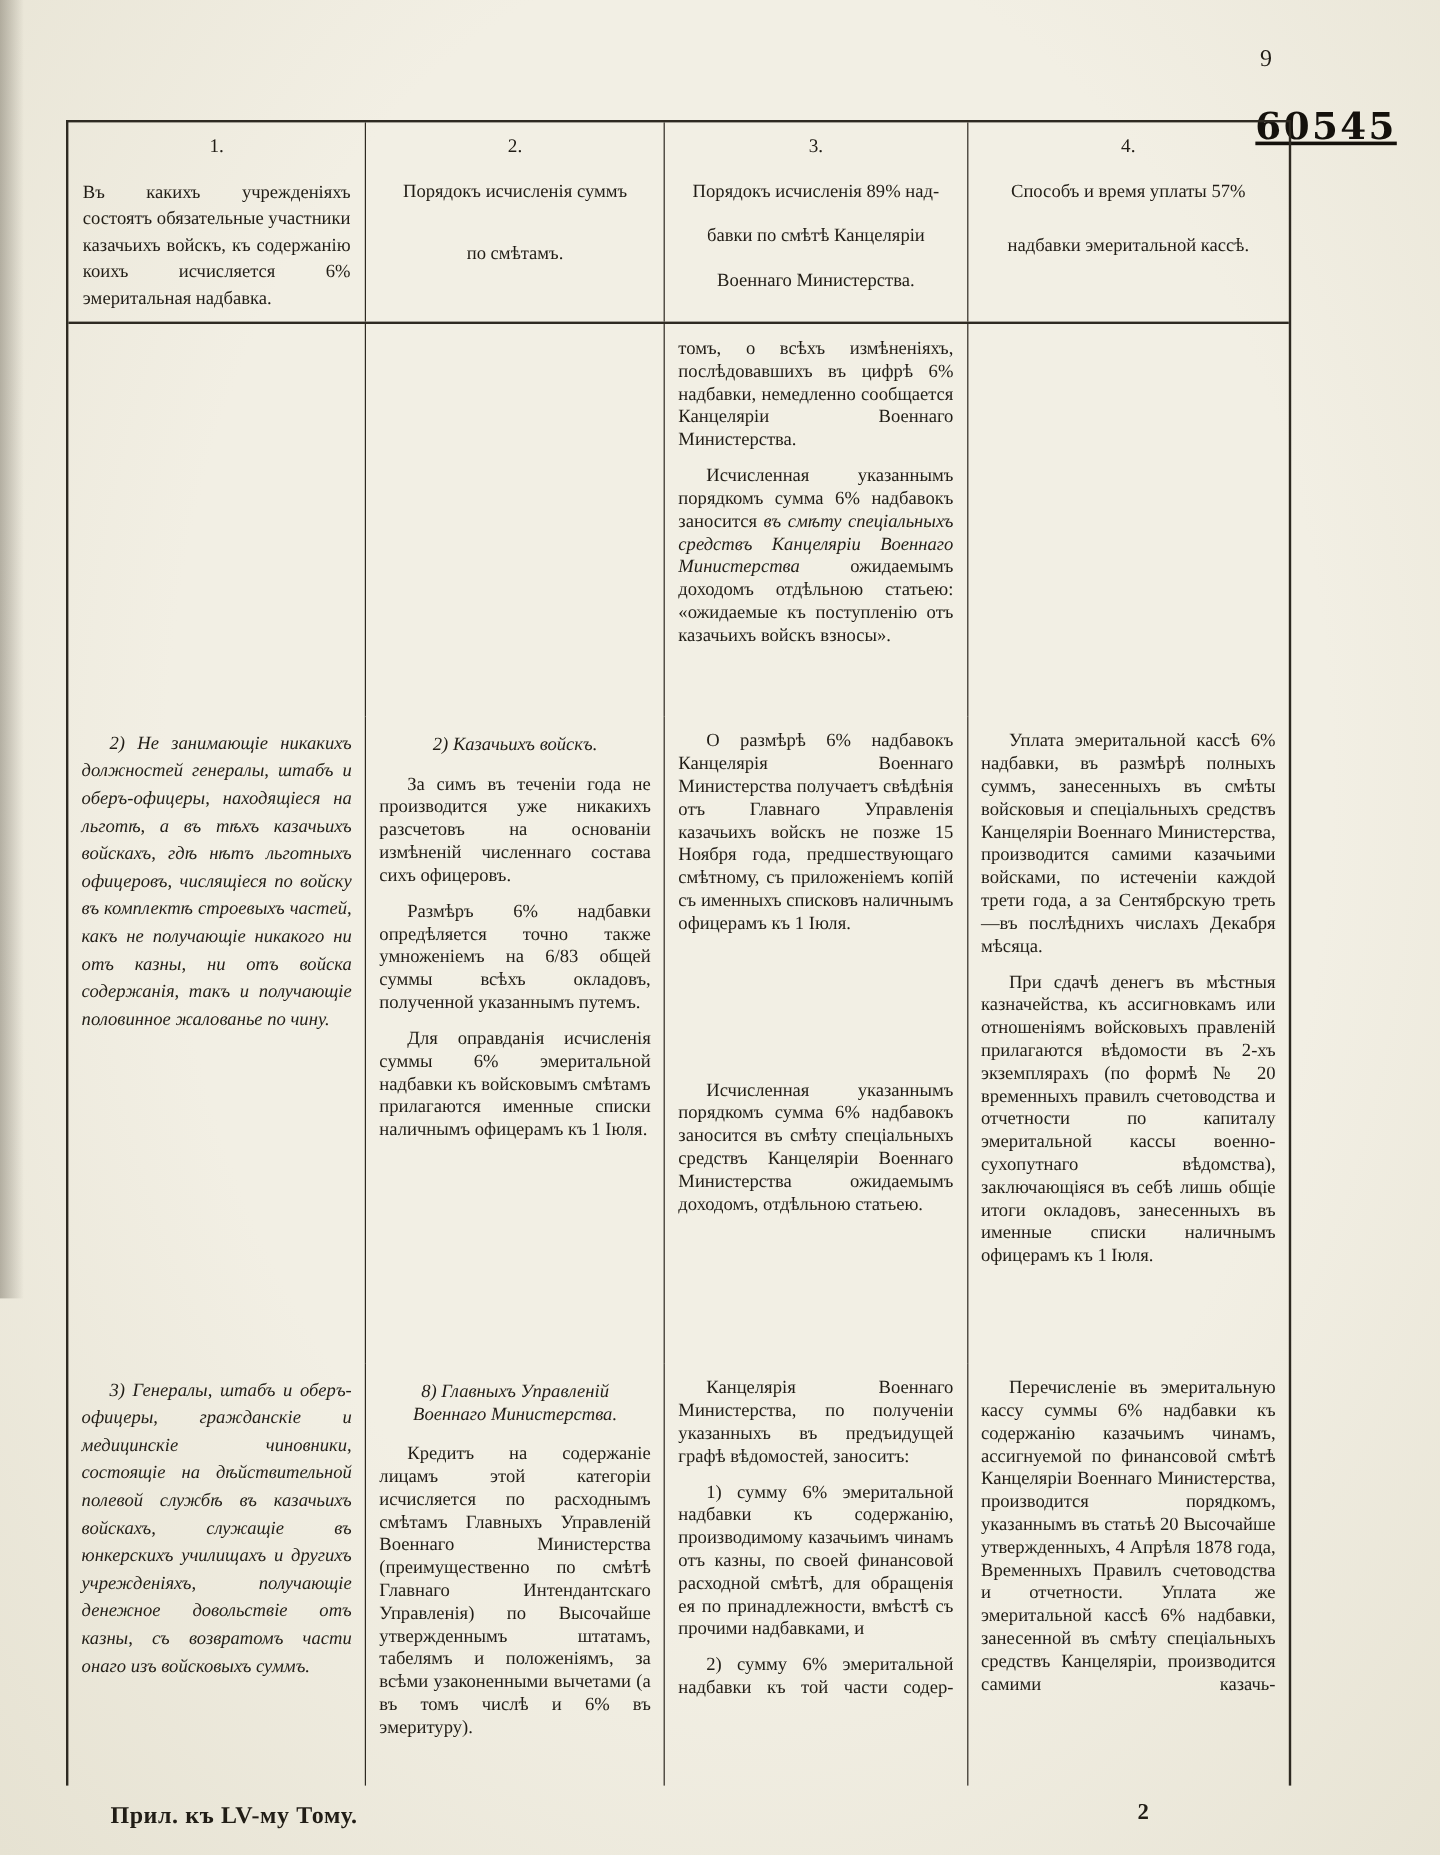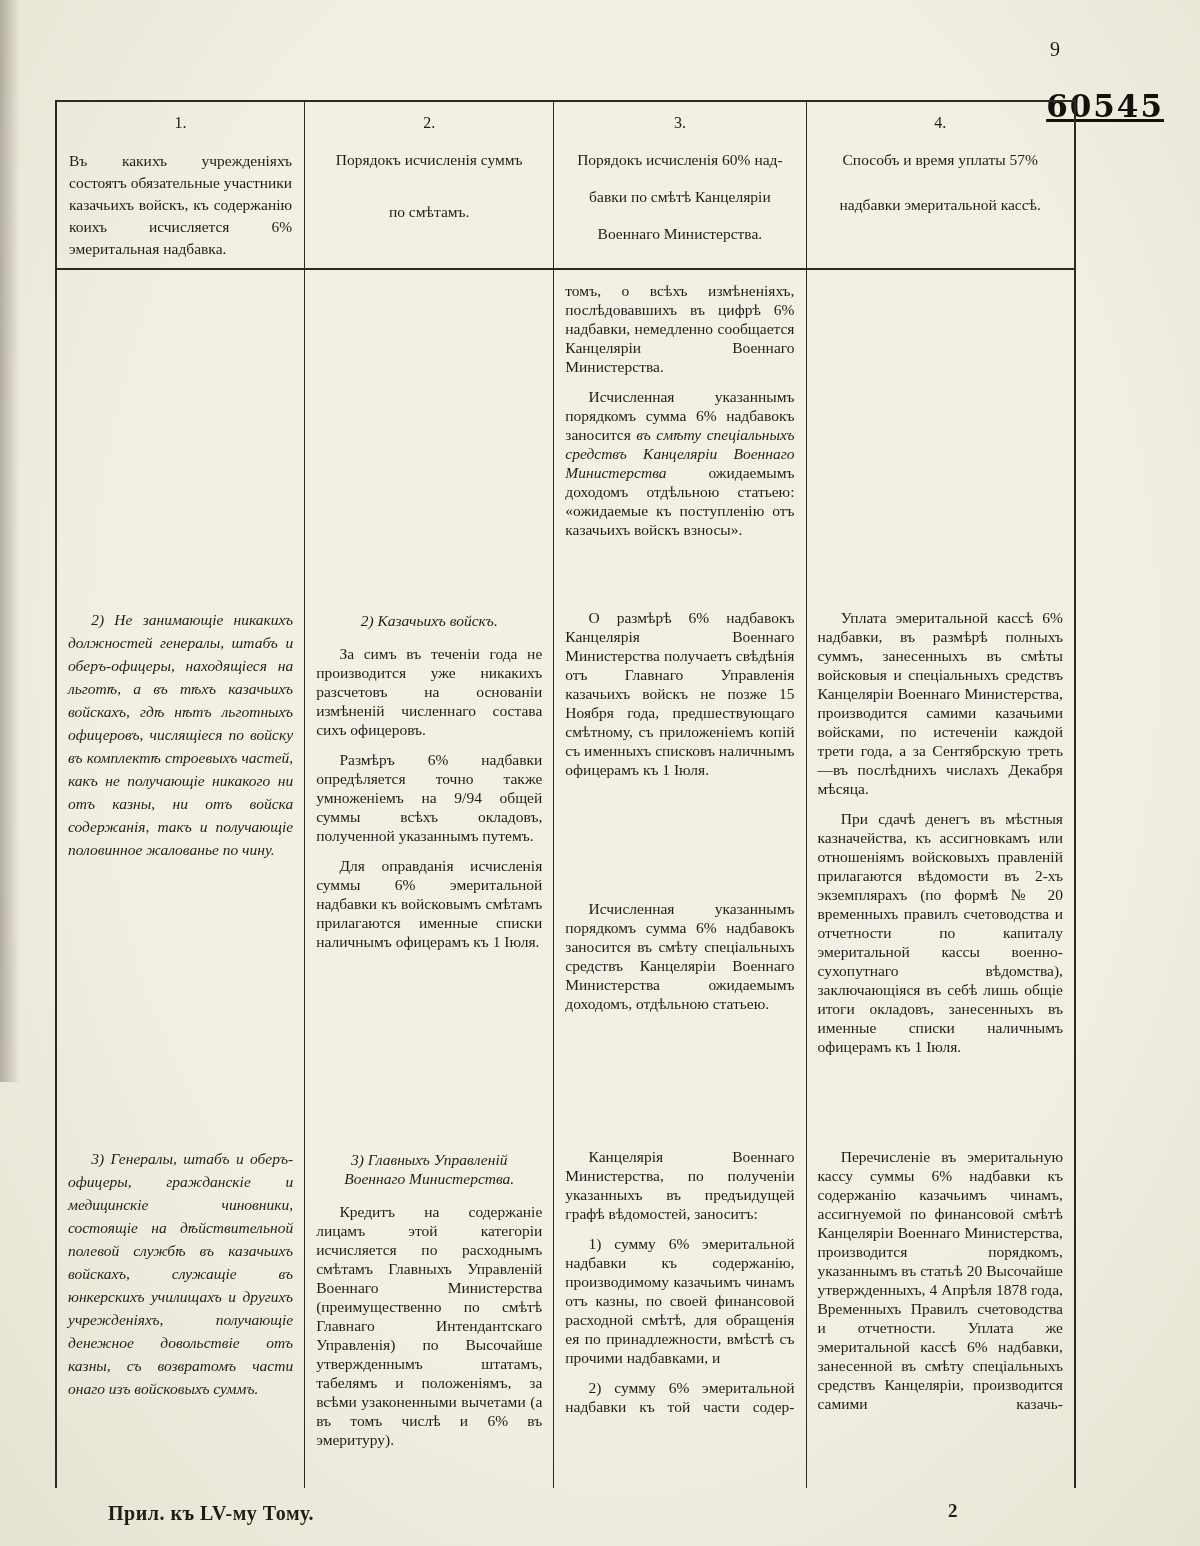--- a/index.html
+++ b/index.html
@@ -58,21 +58,21 @@
   }
   .cell.c4 { border-right:none; }
   .cell.c1 { font-style:italic; line-height:23px; }
   .p { text-align:justify; text-indent:1.5em; margin:0 0 11px; }
   .p.noind { text-indent:0; }
   .p.gap-top { margin-top:120px; }
   .p.cont { text-align-last:justify; }
   .cell-heading { font-style:italic; text-align:center; text-indent:0; margin:3px 4px 14px; }
   .it { font-style:italic; }
   .footer-left {
-    position:absolute; left:108px; top:1502px;
+    position:absolute; left:92px; top:1502px;
     font-size:20px; font-weight:bold; letter-spacing:0.5px;
   }
   .footer-right {
     position:absolute; left:948px; top:1500px; font-size:19px; font-weight:bold;
   }
 </style>
 </head>
 <body>
 
 <div class="page">
@@ -87,21 +87,21 @@
         <div class="hdr-num" style="text-align:center;">1.</div>
         <div class="hdr-text">Въ какихъ учрежденіяхъ состоятъ обязательные участники казачьихъ войскъ, къ содержанію коихъ исчисляется 6% эмеритальная надбавка.</div>
       </div>
       <div class="hdr-cell c2">
         <div class="hdr-num">2.</div>
         <div class="hdr-line">Порядокъ исчисленія суммъ</div>
         <div class="hdr-line">по смѣтамъ.</div>
       </div>
       <div class="hdr-cell c3">
         <div class="hdr-num">3.</div>
-        <div class="hdr-line">Порядокъ исчисленія 60% над-</div>
+        <div class="hdr-line">Порядокъ исчисленія 89% над-</div>
         <div class="hdr-line">бавки по смѣтѣ Канцеляріи</div>
         <div class="hdr-line">Военнаго Министерства.</div>
       </div>
       <div class="hdr-cell c4">
         <div class="hdr-num">4.</div>
         <div class="hdr-line">Способъ и время уплаты 57%</div>
         <div class="hdr-line">надбавки эмеритальной кассѣ.</div>
       </div>
     </div>
 
@@ -114,37 +114,37 @@
         <p class="p"><span>Исчисленная указаннымъ порядкомъ сумма 6% надбавокъ заносится </span><span class="it">въ смѣту спеціальныхъ средствъ Канцеляріи Военнаго Министерства</span><span> ожидаемымъ доходомъ отдѣльною статьею: «ожидаемые къ поступленію отъ казачьихъ войскъ взносы».</span></p>
       </div>
       <div class="cell c4"></div>
 
       <div class="cell c1">
         <p class="p">2) Не занимающіе никакихъ должностей генералы, штабъ и оберъ-офицеры, находящіеся на льготѣ, а въ тѣхъ казачьихъ войскахъ, гдѣ нѣтъ льготныхъ офицеровъ, числящіеся по войску въ комплектѣ строевыхъ частей, какъ не получающіе никакого ни отъ казны, ни отъ войска содержанія, такъ и получающіе половинное жалованье по чину.</p>
       </div>
       <div class="cell c2">
         <div class="cell-heading">2) Казачьихъ войскъ.</div>
         <p class="p">За симъ въ теченіи года не производится уже никакихъ разсчетовъ на основаніи измѣненій численнаго состава сихъ офицеровъ.</p>
-        <p class="p">Размѣръ 6% надбавки опредѣляется точно также умноженіемъ на 9/94 общей суммы всѣхъ окладовъ, полученной указаннымъ путемъ.</p>
+        <p class="p">Размѣръ 6% надбавки опредѣляется точно также умноженіемъ на 6/83 общей суммы всѣхъ окладовъ, полученной указаннымъ путемъ.</p>
         <p class="p">Для оправданія исчисленія суммы 6% эмеритальной надбавки къ войсковымъ смѣтамъ прилагаются именные списки наличнымъ офицерамъ къ 1 Іюля.</p>
       </div>
       <div class="cell c3">
         <p class="p">О размѣрѣ 6% надбавокъ Канцелярія Военнаго Министерства получаетъ свѣдѣнія отъ Главнаго Управленія казачьихъ войскъ не позже 15 Ноября года, предшествующаго смѣтному, съ приложеніемъ копій съ именныхъ списковъ наличнымъ офицерамъ къ 1 Іюля.</p>
         <p class="p gap-top">Исчисленная указаннымъ порядкомъ сумма 6% надбавокъ заносится въ смѣту спеціальныхъ средствъ Канцеляріи Военнаго Министерства ожидаемымъ доходомъ, отдѣльною статьею.</p>
       </div>
       <div class="cell c4">
         <p class="p">Уплата эмеритальной кассѣ 6% надбавки, въ размѣрѣ полныхъ суммъ, занесенныхъ въ смѣты войсковыя и спеціальныхъ средствъ Канцеляріи Военнаго Министерства, производится самими казачьими войсками, по истеченіи каждой трети года, а за Сентябрскую треть—въ послѣднихъ числахъ Декабря мѣсяца.</p>
         <p class="p">При сдачѣ денегъ въ мѣстныя казначейства, къ ассигновкамъ или отношеніямъ войсковыхъ правленій прилагаются вѣдомости въ 2-хъ экземплярахъ (по формѣ № 20 временныхъ правилъ счетоводства и отчетности по капиталу эмеритальной кассы военно-сухопутнаго вѣдомства), заключающіяся въ себѣ лишь общіе итоги окладовъ, занесенныхъ въ именные списки наличнымъ офицерамъ къ 1 Іюля.</p>
       </div>
 
       <div class="cell c1">
         <p class="p">3) Генералы, штабъ и оберъ-офицеры, гражданскіе и медицинскіе чиновники, состоящіе на дѣйствительной полевой службѣ въ казачьихъ войскахъ, служащіе въ юнкерскихъ училищахъ и другихъ учрежденіяхъ, получающіе денежное довольствіе отъ казны, съ возвратомъ части онаго изъ войсковыхъ суммъ.</p>
       </div>
       <div class="cell c2">
-        <div class="cell-heading">3) Главныхъ Управленій Военнаго Министерства.</div>
+        <div class="cell-heading">8) Главныхъ Управленій Военнаго Министерства.</div>
         <p class="p">Кредитъ на содержаніе лицамъ этой категоріи исчисляется по расходнымъ смѣтамъ Главныхъ Управленій Военнаго Министерства (преимущественно по смѣтѣ Главнаго Интендантскаго Управленія) по Высочайше утвержденнымъ штатамъ, табелямъ и положеніямъ, за всѣми узаконенными вычетами (а въ томъ числѣ и 6% въ эмеритуру).</p>
       </div>
       <div class="cell c3">
         <p class="p">Канцелярія Военнаго Министерства, по полученіи указанныхъ въ предъидущей графѣ вѣдомостей, заноситъ:</p>
         <p class="p">1) сумму 6% эмеритальной надбавки къ содержанію, производимому казачьимъ чинамъ отъ казны, по своей финансовой расходной смѣтѣ, для обращенія ея по принадлежности, вмѣстѣ съ прочими надбавками, и</p>
         <p class="p cont">2) сумму 6% эмеритальной надбавки къ той части содер-</p>
       </div>
       <div class="cell c4">
         <p class="p cont">Перечисленіе въ эмеритальную кассу суммы 6% надбавки къ содержанію казачьимъ чинамъ, ассигнуемой по финансовой смѣтѣ Канцеляріи Военнаго Министерства, производится порядкомъ, указаннымъ въ статьѣ 20 Высочайше утвержденныхъ, 4 Апрѣля 1878 года, Временныхъ Правилъ счетоводства и отчетности. Уплата же эмеритальной кассѣ 6% надбавки, занесенной въ смѣту спеціальныхъ средствъ Канцеляріи, производится самими казачь-</p>
       </div>

